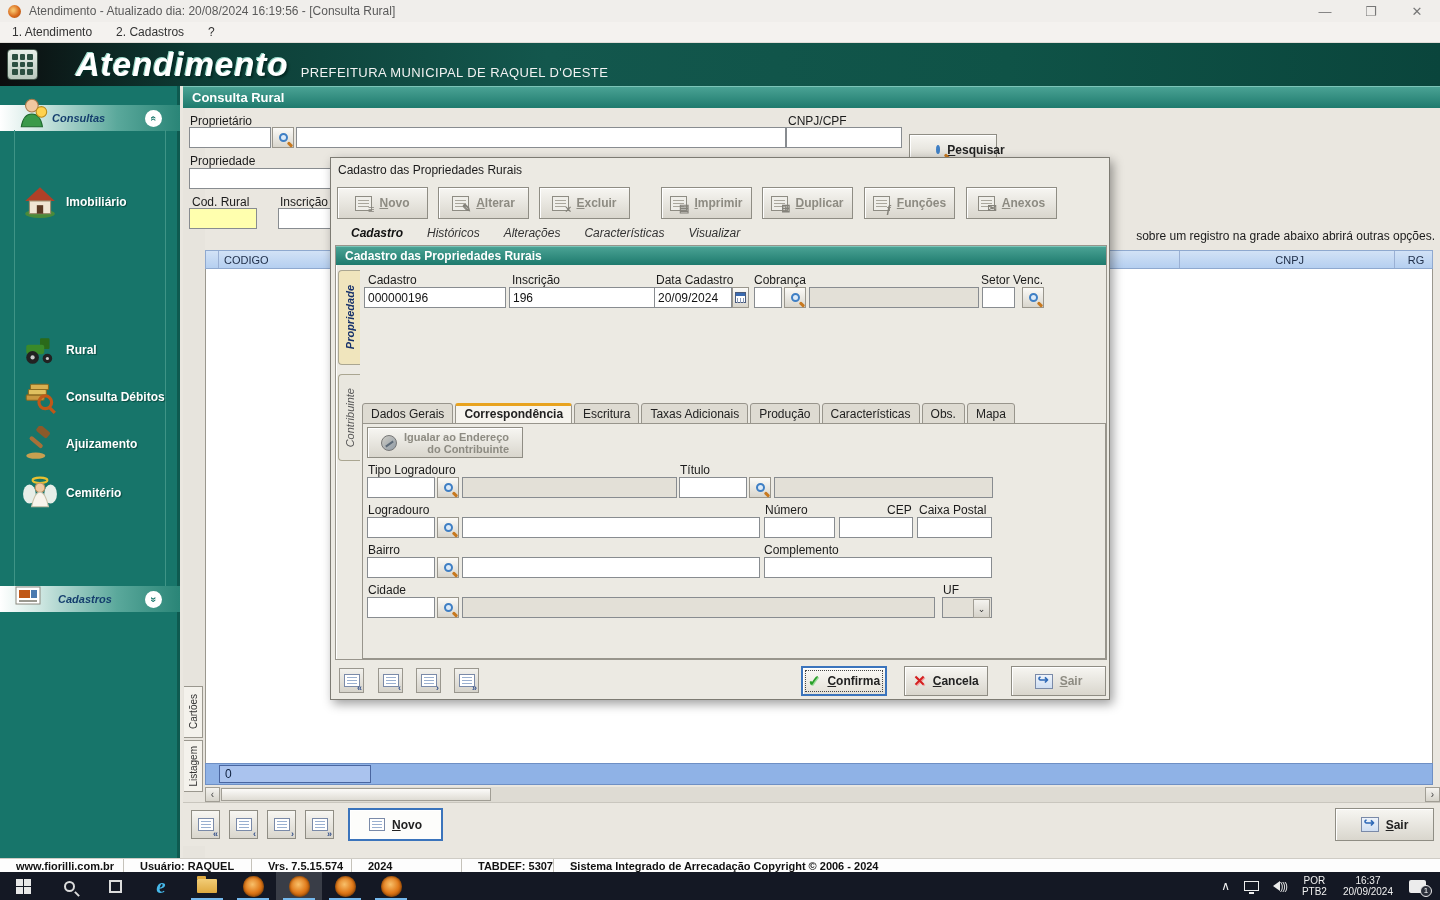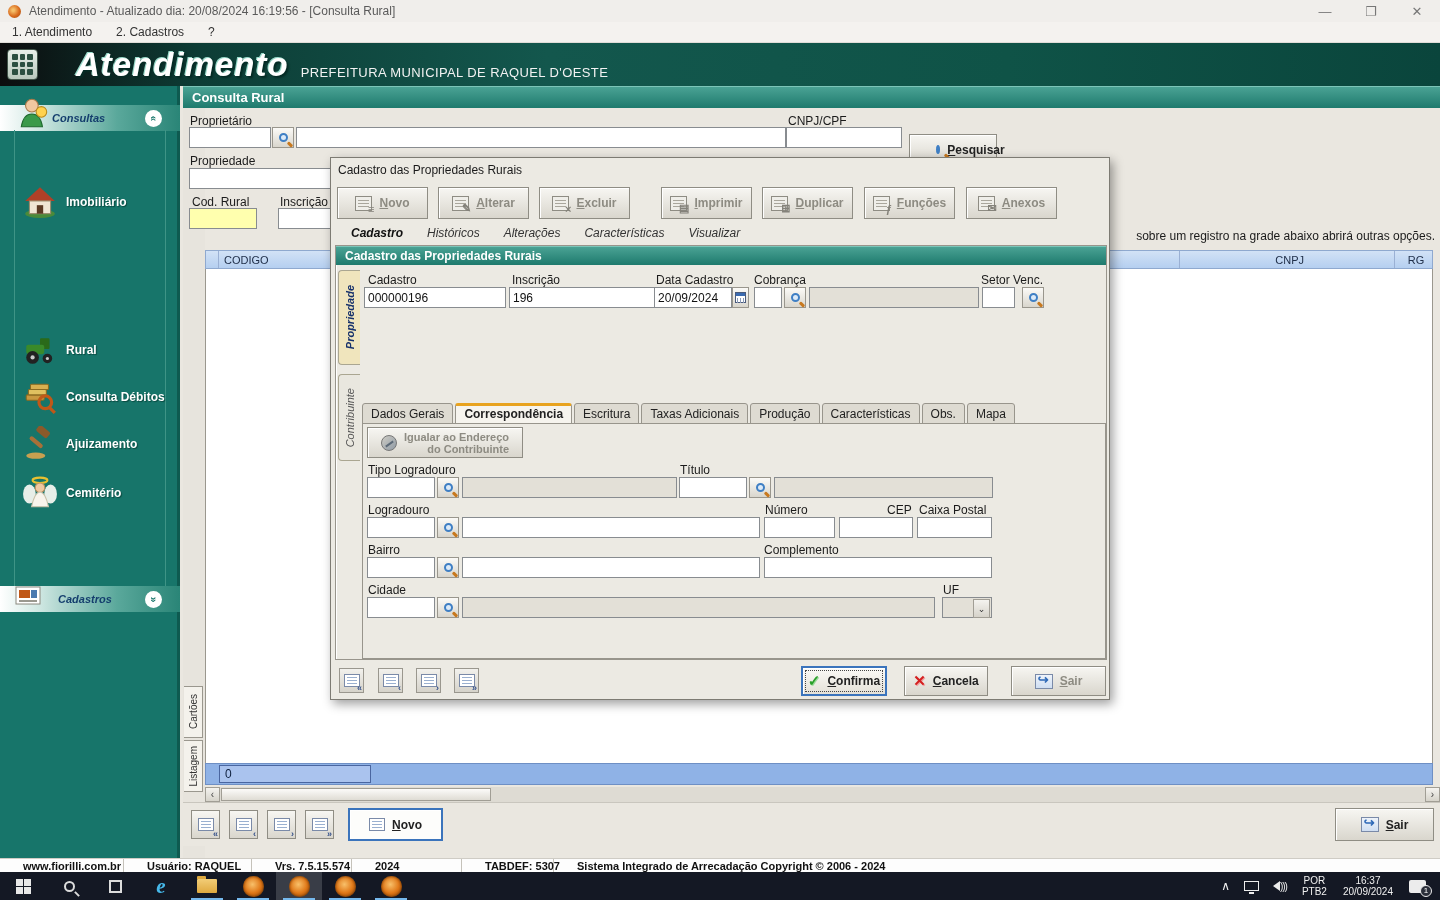--- a/index.html
+++ b/index.html
@@ -97,21 +97,21 @@
   .chk { color:#2aa02a; font-weight:bold; font-size:15px; text-shadow:1px 1px 0 #9adb9a; }
   .xx  { color:#d42020; font-weight:bold; font-size:15px; text-shadow:1px 1px 0 #f0a0a0; }
   #btn-confirma { border:2px solid #3b74bc; outline:1px dotted #444; outline-offset:-5px; background:linear-gradient(#fbfaf7,#e4e1d8); }
   .calbtn { position:absolute; width:17px; height:21px; background:linear-gradient(#fbfaf7,#d9d6cd); border:1px solid #99968d; display:flex; align-items:center; justify-content:center; }
   .cal { width:11px; height:11px; background:#fff; border:1px solid #4a5a7a; position:relative; }
   .cal::before { content:""; position:absolute; left:0; right:0; top:0; height:3px; background:#3a6ab0; }
   .cal::after { content:""; position:absolute; left:1px; right:1px; top:5px; height:5px; background:repeating-linear-gradient(90deg,#8a9ab8 0 1px,transparent 1px 3px); }
   .ufbtn { position:absolute; width:17px; height:19px; right:1px; top:1px; background:linear-gradient(#f4f3ef,#d6d3ca); border:1px solid #a19e95; font-size:9px; color:#333; display:flex; align-items:center; justify-content:center; }
   
   #statusbar { left:0; top:858px; width:1440px; height:14px; background:#fdfdfd; border-top:1px solid #cfccc5; display:flex; align-items:center; font-size:11px; font-weight:bold; color:#111; }
-  #statusbar .sb { border-right:1px solid #c5c2ba; padding:0 23px; height:14px; display:flex; align-items:center; white-space:nowrap; }
+  #statusbar .sb { border-right:1px solid #c5c2ba; padding:0 16px; height:14px; display:flex; align-items:center; white-space:nowrap; }
   
   #taskbar { left:0; top:872px; width:1440px; height:28px; background:#141824; display:flex; align-items:center; }
   .tb-cell { position:relative; width:46px; height:28px; display:flex; align-items:center; justify-content:center; cursor:pointer; }
   .tb-cell.running::after { content:""; position:absolute; left:7px; right:7px; bottom:0; height:2px; background:#76b9ed; }
   .tb-cell.active { background:rgba(255,255,255,.16); }
   .winlogo { display:grid; grid-template-columns:7px 7px; grid-template-rows:7px 7px; gap:1px; }
   .winlogo i { background:#e8e8e8; }
   .tb-search { width:11px; height:11px; border:2px solid #dcdcdc; border-radius:50%; position:relative; }
   .tb-search::after { content:""; position:absolute; width:6px; height:2px; background:#dcdcdc; transform:rotate(45deg); left:8px; top:10px; }
   .tb-task { width:13px; height:13px; border:2px solid #dcdcdc; }

